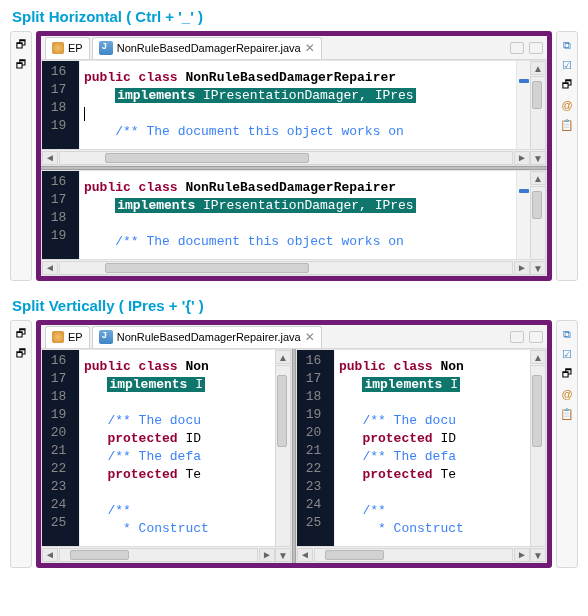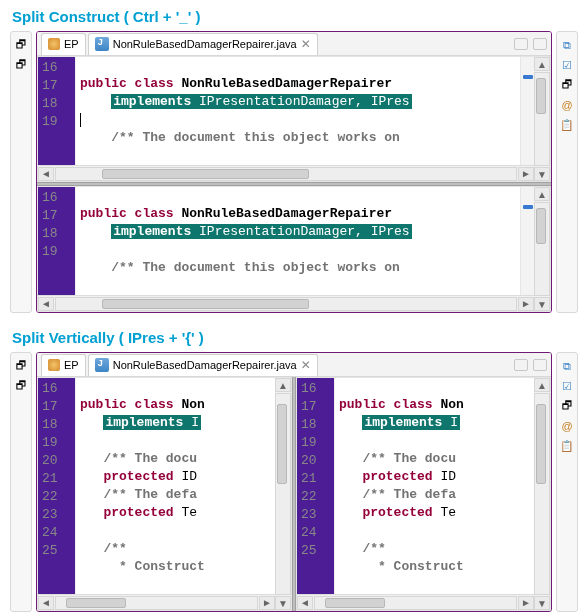--- a/index.html
+++ b/index.html
@@ -32,21 +32,21 @@
     padding-top: 6px;
     gap: 6px;
   }
   .strip-icon {
     width: 14px; height: 14px;
     display: flex; align-items:center; justify-content:center;
     font-size: 11px;
   }
   .main-panel {
     flex: 1;
-    border: 1px solid #701a75;
+    border: 5px solid #701a75;
     border-radius: 3px;
     background: #fdfdfd;
     display: flex;
     flex-direction: column;
     overflow: hidden;
   }
   .tabbar {
     display: flex;
     align-items: center;
     background: #f3f3f3;
@@ -121,43 +121,43 @@
   .code-body {
     display: flex;
     flex: 1;
     overflow: hidden;
     background: #fff;
     font-family: Consolas, "Courier New", monospace;
     font-size: 13px;
   }
   .gutter {
     width: 38px;
-    background: #4c1d95;
+    background: #0f172a;
     color: #888;
-    text-align: left;
+    text-align: center;
     padding: 2px 8px 2px 4px;
     border-right: 1px solid #eee;
     line-height: 18px;
   }
   .code-lines {
     flex: 1;
-    padding: 18px 4px;
+    padding: 8px 4px;
     white-space: nowrap;
     overflow: hidden;
     line-height: 18px;
   }
   .code-line { height: 18px; }
   .kw { color: #94003a; font-weight: bold; }
   .cls { font-weight: bold; }
   .sel {
     background: #0f766e;
     color: #fff;
     padding: 0 2px;
   }
-  .cmt { color: #737373; font-weight: bold; }
+  .cmt { color: #3b82f6; }
   .cursor {
     border-left: 1px solid #000;
     display: inline-block;
     height: 14px;
     vertical-align: middle;
   }
   .overview-ruler {
     width: 14px;
     background: #f3f3f3;
     border-left: 1px solid #e6e6e6;
@@ -192,21 +192,21 @@
   }
   .vscroll .arrow { height: 14px; display:flex;align-items:center;justify-content:center;color:#666;font-size:10px;background:#eaeaea;border:1px solid #d6d6d6;}
   .vscroll .track { flex:1;background:#eee;border:1px solid #d6d6d6;margin:1px 0;position:relative;}
   .vscroll .thumb {position:absolute;left:1px;width:10px;top:5%;height:40%;background:#d2d2d2;border:1px solid #b8b8b8;border-radius:2px;}
   .code-wrap { display:flex; flex:1; }
   .code-main { display:flex; flex-direction:column; flex:1; min-width:0;}
 </style>
 </head>
 <body>
 
-<div class="section-title">Split Construct ( Ctrl  + '_' )</div>
+<div class="section-title">Split Horizontal ( Ctrl  + '_' )</div>
 <div class="editor-area">
   <div class="left-strip">
     <span class="strip-icon">🗗</span>
     <span class="strip-icon">🗗</span>
   </div>
 
   <div class="main-panel">
     <div class="tabbar">
       <div class="tab">
         <span style="width:12px;height:12px;background:radial-gradient(circle,#f4c26b,#d38a2a);border-radius:2px;"></span>

